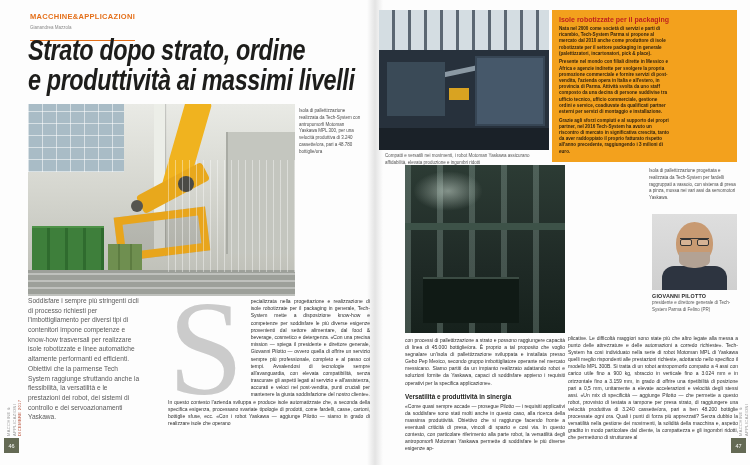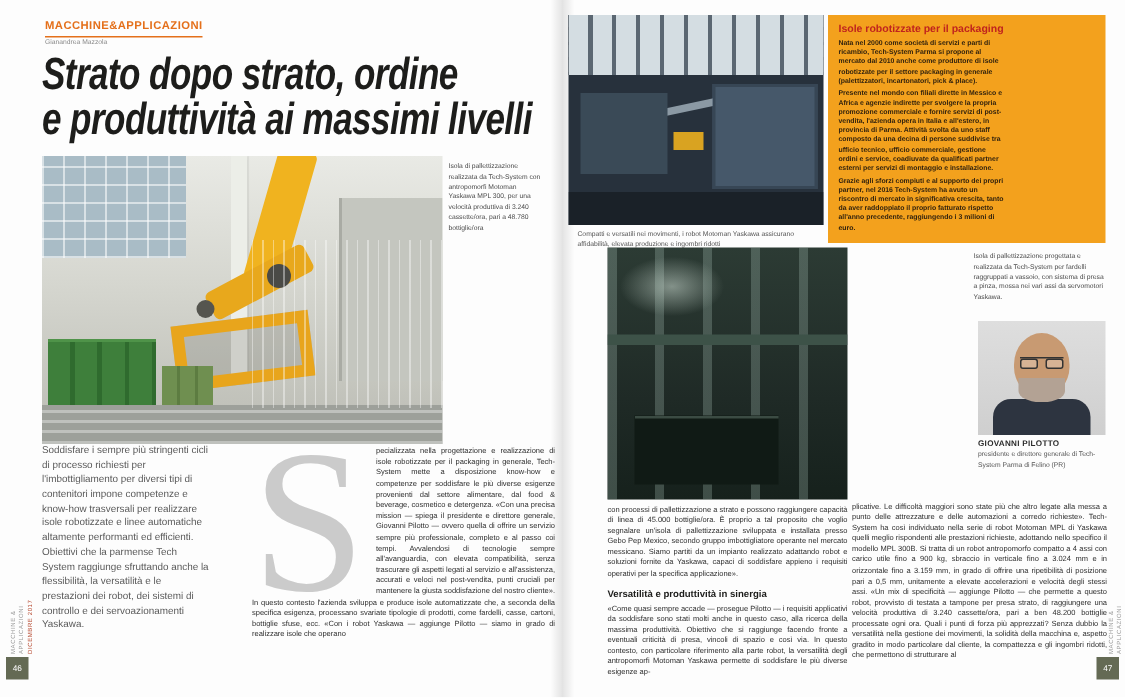--- a/index.html
+++ b/index.html
@@ -13,21 +13,21 @@
              font-size:4px;letter-spacing:0.4px;line-height:1.4;color:#b5472e;}
   .edge-text .mag{color:#9a9a9a;display:block;}
   .edge-left{left:6px;top:388px;height:48px;}
   .edge-right{left:738px;top:388px;height:48px;}
   .pagenum-box{position:absolute;width:15px;height:15px;background:#636а52;background:#646a54;
                display:flex;align-items:center;justify-content:center;color:#fff;font-size:5.5px;}
   .pagenum-left{left:4px;top:438px;}
   .pagenum-right{left:731px;top:438px;}
   
   .section-label{position:absolute;left:30px;top:12px;font-size:7.5px;font-weight:bold;
-                 color:#e4701b;letter-spacing:0.3px;border-bottom:1.5px solid #e4701b;padding-bottom:3px;}
+                 color:#e4701b;letter-spacing:0.3px;border-bottom:1.5px solid #e4701b;padding-bottom:19px;}
   .byline{position:absolute;left:30px;top:25px;font-size:4.5px;color:#8a8a8a;}
   .headline{position:absolute;left:28px;top:35px;font-weight:bold;font-style:italic;
             font-size:30px;line-height:30px;color:#1d1d1b;letter-spacing:-0.5px;
             transform:scaleX(0.78);transform-origin:left top;white-space:nowrap;}
   .photo-left{position:absolute;left:28px;top:104px;width:267px;height:192px;overflow:hidden;
               background:linear-gradient(180deg,#e9eae5 0%,#d5d6cf 45%,#babbb3 100%);}
   .pl-window{position:absolute;left:0;top:0;width:96px;height:68px;background:#a9bcc6;
              background-image:repeating-linear-gradient(90deg,rgba(255,255,255,0.55) 0 1.5px,transparent 1.5px 14px),
                               repeating-linear-gradient(0deg,rgba(255,255,255,0.55) 0 1.5px,transparent 1.5px 12px);}
   .pl-column{position:absolute;left:126px;top:0;width:11px;height:152px;background:#eceee8;box-shadow:1px 0 1px rgba(0,0,0,0.15);}

